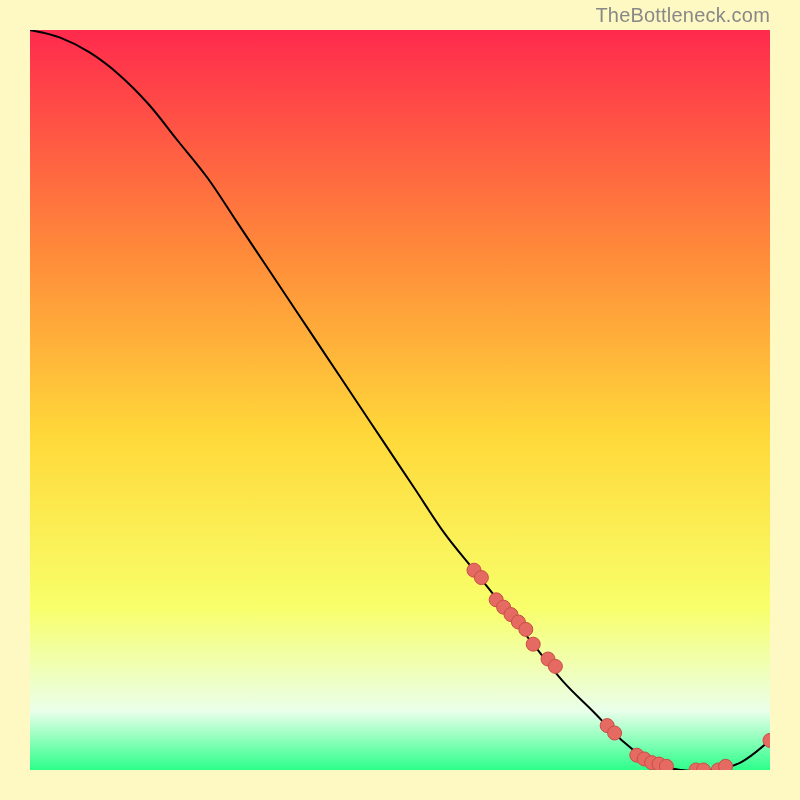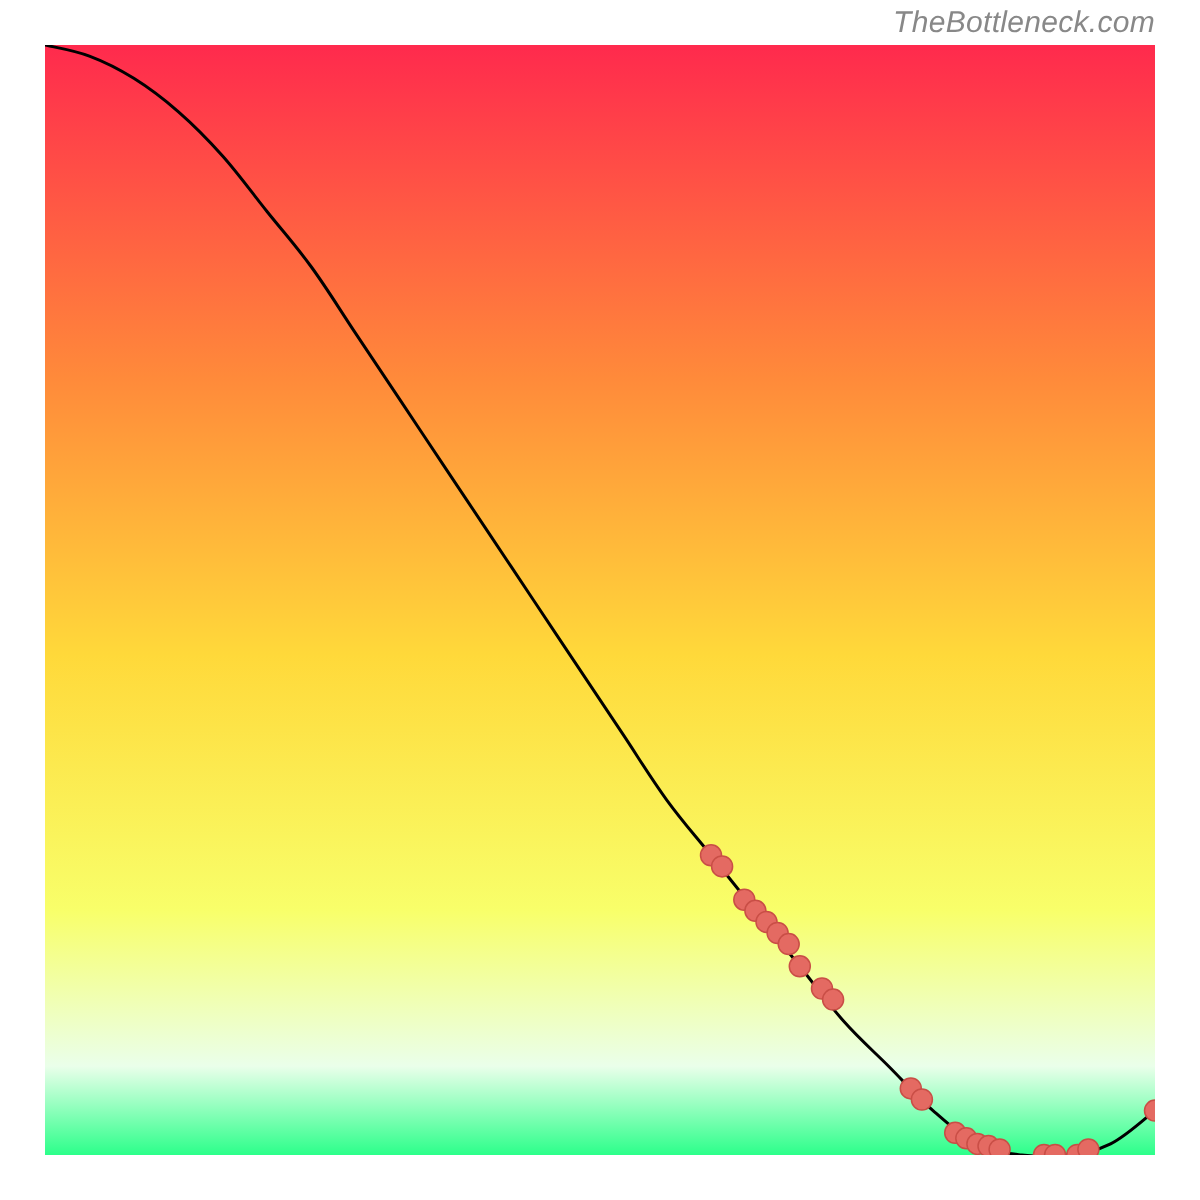--- a/index.html
+++ b/index.html
@@ -8,22 +8,21 @@
     width: 800px;
     height: 800px;
     background: #000;
     overflow: hidden;
     font-family: Arial, Helvetica, sans-serif;
   }
   .stage {
     position: relative;
     width: 800px;
     height: 800px;
-    background: #ffffff;
-    font-style: italic;
+    background: #fef9c3;
   }
   .plot-area {
     position: absolute;
     left: 30px;
     top: 30px;
     width: 740px;
     height: 740px;
   }
   .watermark {
     position: absolute;

